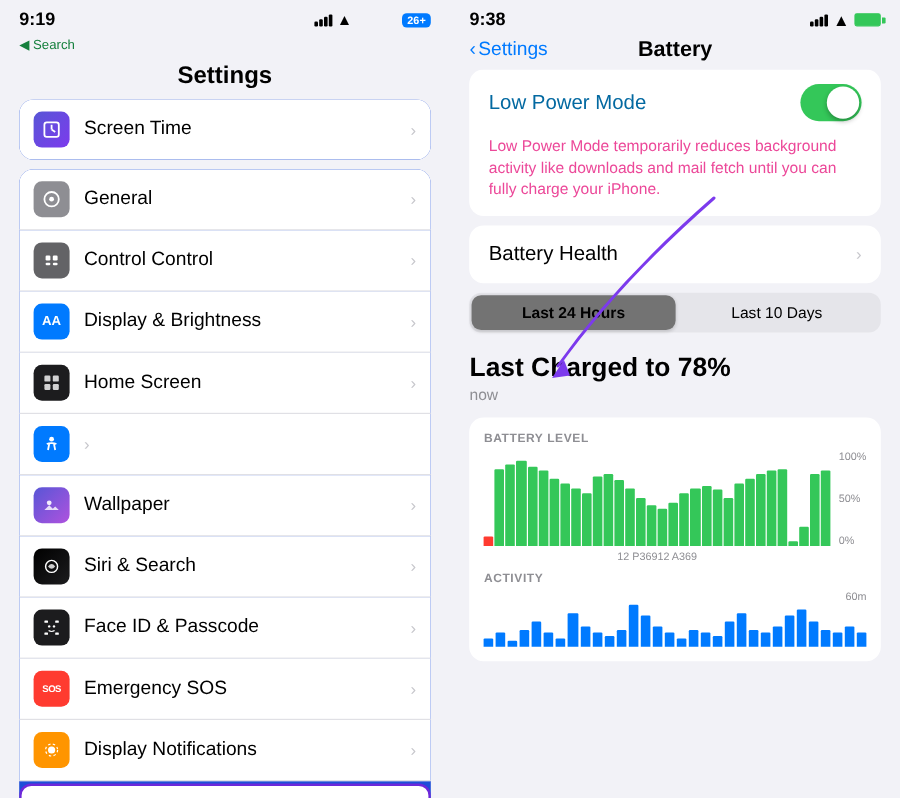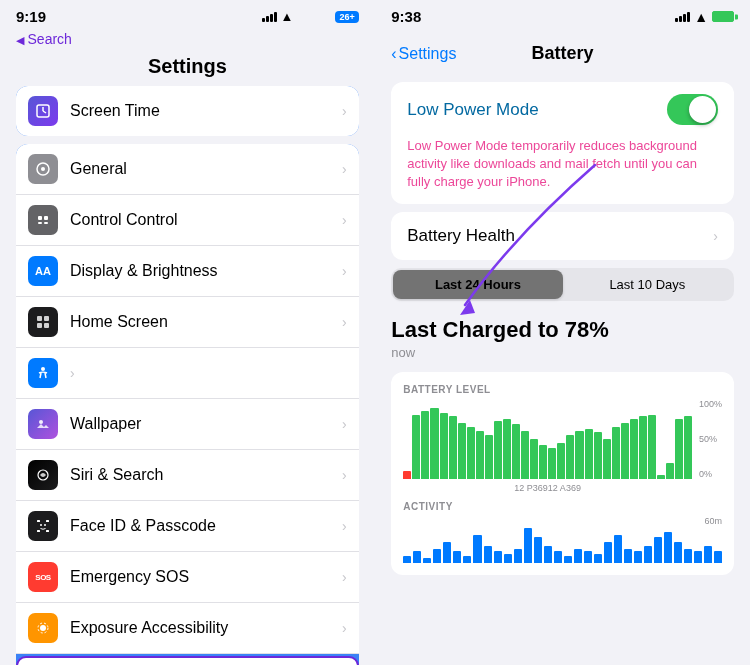--- a/index.html
+++ b/index.html
@@ -46,38 +46,38 @@
       background: #007aff;
       color: white;
       font-size: 9px;
       font-weight: 700;
       padding: 1px 4px;
       border-radius: 4px;
       margin-left: 38px;
     }
     .back-link {
       padding: 2px 16px 4px;
-      font-size: 14px;
-      color: #6d28d9;
+      font-size: 11px;
+      color: #15803d;
     }
     .back-link::before { content: '◀ '; font-size: 11px; }
     .left-title {
       text-align: center;
       font-size: 20px;
       font-weight: 700;
       color: #000;
       padding: 4px 0 8px;
       background: #f2f2f7;
     }
     .settings-list {
       flex: 1;
       overflow: hidden;
     }
     .settings-section {
-      background: #3b82f6;
+      background: #1d4ed8;
       border-radius: 12px;
       margin: 0 16px 8px;
       overflow: hidden;
     }
     .settings-item {
       display: flex;
       align-items: center;
       padding: 10px 12px;
       border-bottom: 0.5px solid #e0e0e5;
       background: white;
@@ -115,21 +115,20 @@
     .icon-screen-time { background: linear-gradient(135deg, #5856d6, #7c3aed); }
 
     
     .right-panel {
       width: 375px;
       height: 665px;
       background: #f2f2f7;
       display: flex;
       flex-direction: column;
       overflow: hidden;
-      gap: 12px;
     }
     .right-status-bar {
       display: flex;
       justify-content: space-between;
       align-items: center;
       padding: 8px 16px 4px;
       background: #f2f2f7;
     }
     .right-status-time {
       font-size: 15px;
@@ -496,21 +495,21 @@
         <span class="item-chevron">›</span>
       </div>
 
       <div class="settings-item">
         <div class="item-icon" style="background:#ff9500">
           <svg width="16" height="16" viewBox="0 0 16 16">
               <circle cx="8" cy="8" r="3" fill="white"></circle>
               <circle cx="8" cy="8" r="5" fill="none" stroke="white" stroke-width="1" stroke-dasharray="2,2"></circle>
             </svg>
         </div>
-        <span class="item-label">Exposure Accessibility</span>
+        <span class="item-label">Display Notifications</span>
         <span class="item-chevron">›</span>
       </div>
 
       <div class="settings-item highlighted">
         
         
         
       </div>
 
     </div>

